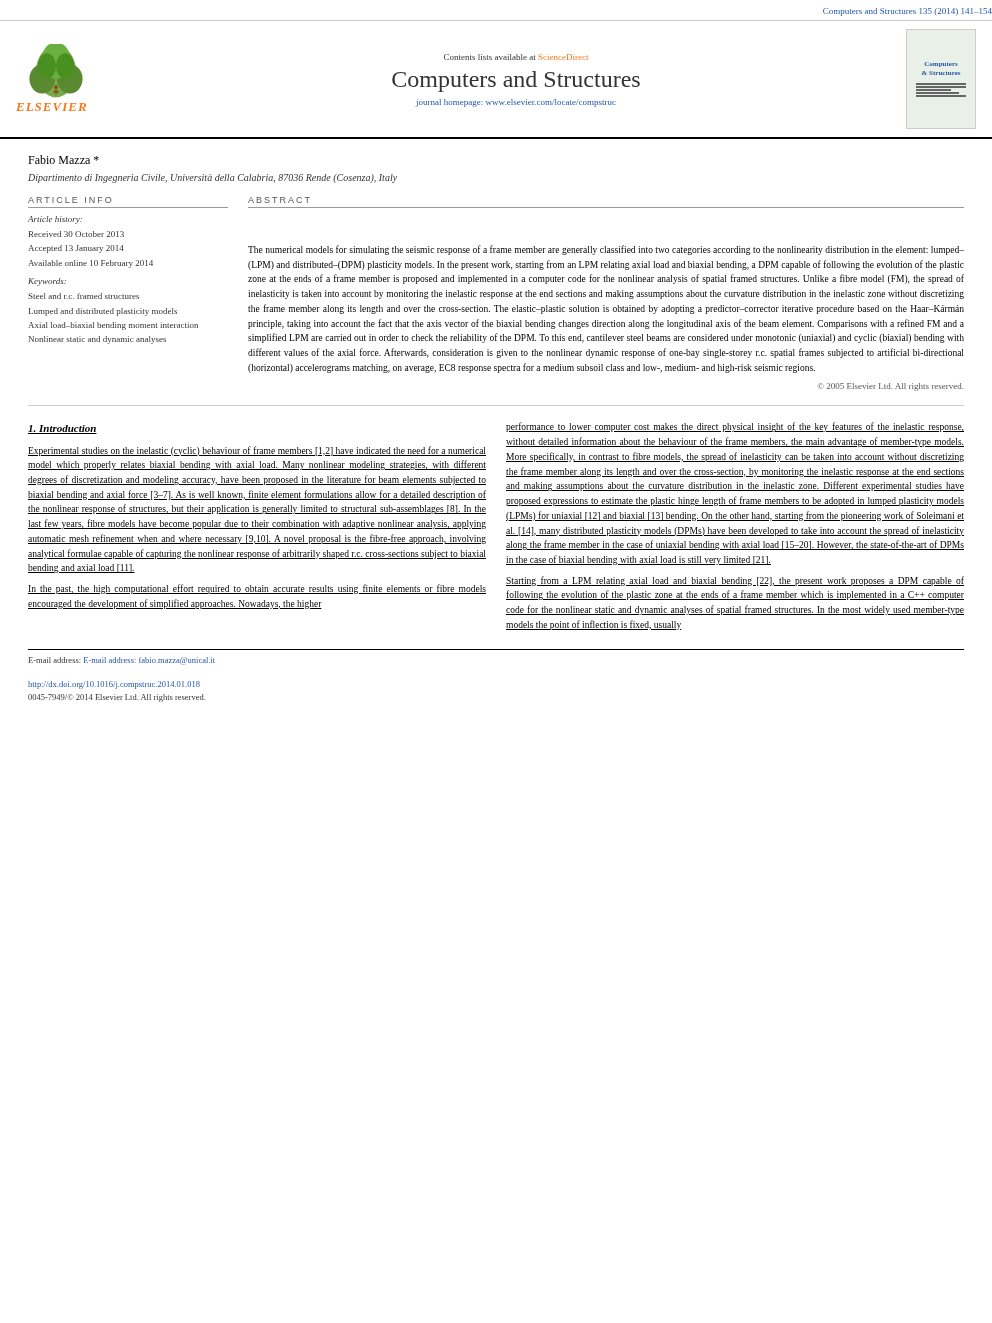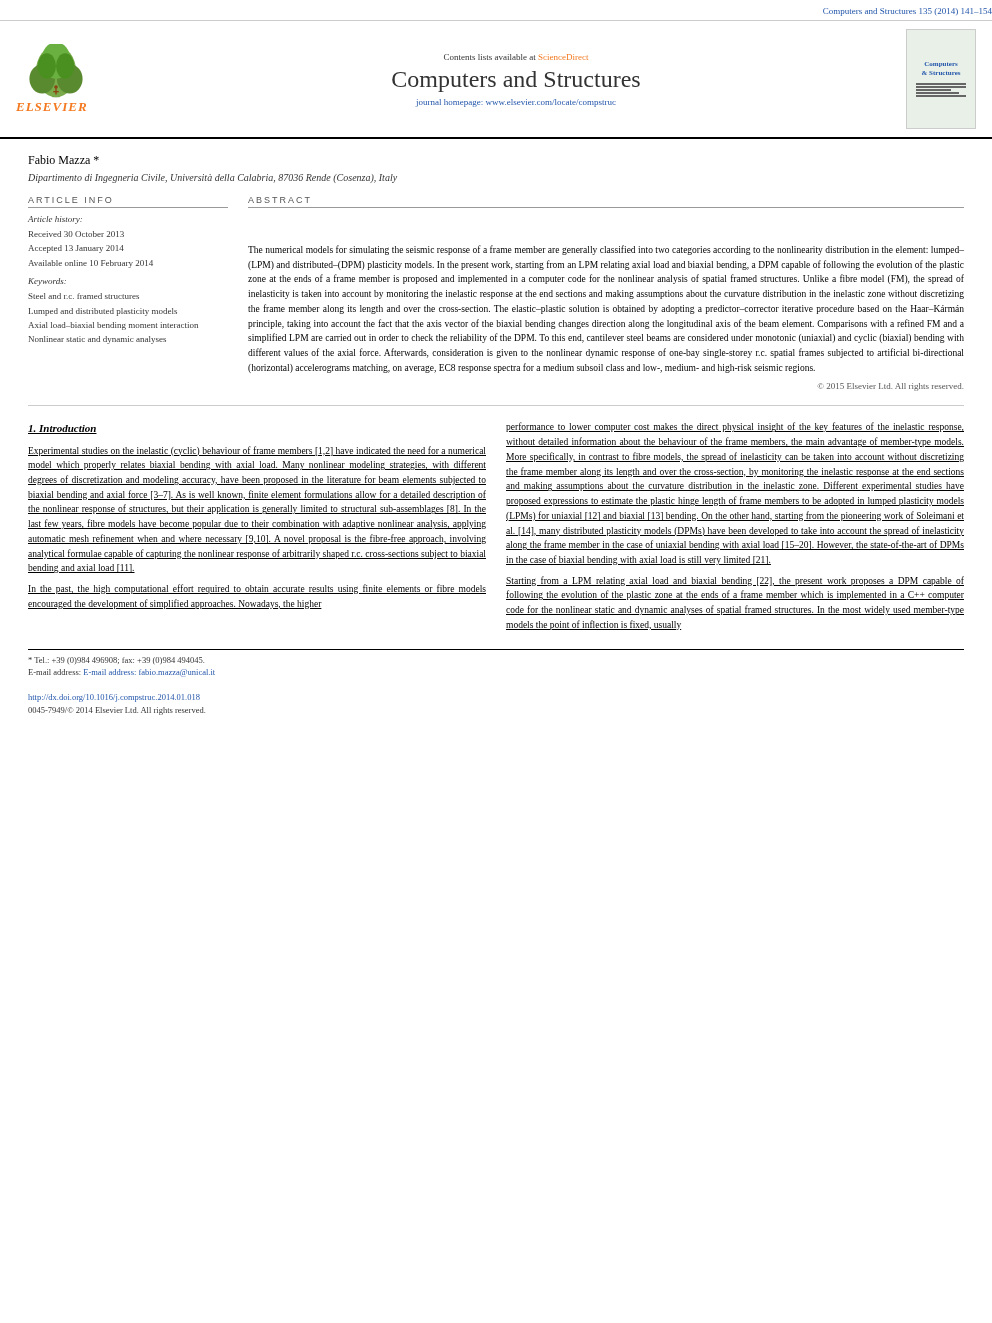--- a/index.html
+++ b/index.html
@@ -312,42 +312,41 @@
         <div>Steel and r.c. framed structures</div>
         <div>Lumped and distributed plasticity models</div>
         <div>Axial load–biaxial bending moment interaction</div>
         <div>Nonlinear static and dynamic analyses</div>
       </div>
     </div>
 
     <div class="col-right">
       <div class="section-heading">ABSTRACT</div>
       <div class="abstract-text">The numerical models for simulating the seismic response of a frame member are generally classified into two categories according to the nonlinearity distribution in the element: lumped–(LPM) and distributed–(DPM) plasticity models. In the present work, starting from an LPM relating axial load and biaxial bending, a DPM capable of following the evolution of the plastic zone at the ends of a frame member is proposed and implemented in a computer code for the nonlinear analysis of spatial framed structures. Unlike a fibre model (FM), the spread of inelasticity is taken into account by monitoring the inelastic response at the end sections and making assumptions about the curvature distribution in the inelastic zone without discretizing the frame member along its length and over the cross-section. The elastic–plastic solution is obtained by adopting a predictor–corrector iterative procedure based on the Haar–Kármán principle, taking into account the fact that the axis vector of the biaxial bending changes direction along the longitudinal axis of the beam element. Comparisons with a refined FM and a simplified LPM are carried out in order to check the reliability of the DPM. To this end, cantilever steel beams are considered under monotonic (uniaxial) and cyclic (biaxial) bending with different values of the axial force. Afterwards, consideration is given to the nonlinear dynamic response of one-bay single-storey r.c. spatial frames subjected to artificial bi-directional (horizontal) accelerograms matching, on average, EC8 response spectra for a medium subsoil class and low-, medium- and high-risk seismic regions.</div>
-      <div class="copyright-line">© 2015 Elsevier Ltd. All rights reserved.</div>
+      <div class="copyright-line">© 2005 Elsevier Ltd. All rights reserved.</div>
     </div>
   </div>
 
   <hr class="section-divider">
 
   <div class="body-two-col">
 
     <div class="body-col">
       <div class="section-title">1. Introduction</div>
       <p>Experimental studies on the inelastic (cyclic) behaviour of frame members [1,2] have indicated the need for a numerical model which properly relates biaxial bending with axial load. Many nonlinear modeling strategies, with different degrees of discretization and modeling accuracy, have been proposed in the literature for beam elements subjected to biaxial bending and axial force [3–7]. As is well known, finite element formulations allow for a detailed description of the nonlinear response of structures, but their application is generally limited to structural sub-assemblages [8]. In the last few years, fibre models have become popular due to their combination with adaptive nonlinear analysis, applying automatic mesh refinement when and where necessary [9,10]. A novel proposal is the fibre-free approach, involving analytical formulae capable of capturing the nonlinear response of arbitrarily shaped r.c. cross-sections subject to biaxial bending and axial load [11].</p>
       <p>In the past, the high computational effort required to obtain accurate results using finite elements or fibre models encouraged the development of simplified approaches. Nowadays, the higher</p>
     </div>
 
     <div class="body-col">
       <p>performance to lower computer cost makes the direct physical insight of the key features of the inelastic response, without detailed information about the behaviour of the frame members, the main advantage of member-type models. More specifically, in contrast to fibre models, the spread of inelasticity can be taken into account without discretizing the frame member along its length and over the cross-section, by monitoring the inelastic response at the end sections and making assumptions about the curvature distribution in the inelastic zone. Different experimental studies have proposed expressions to estimate the plastic hinge length of frame members to be adopted in lumped plasticity models (LPMs) for uniaxial [12] and biaxial [13] bending. On the other hand, starting from the pioneering work of Soleimani et al. [14], many distributed plasticity models (DPMs) have been developed to take into account the spread of inelasticity along the frame member in the case of uniaxial bending with axial load [15–20]. However, the state-of-the-art of DPMs in the case of biaxial bending with axial load is still very limited [21].</p>
       <p>Starting from a LPM relating axial load and biaxial bending [22], the present work proposes a DPM capable of following the evolution of the plastic zone at the ends of a frame member which is implemented in a C++ computer code for the nonlinear static and dynamic analyses of spatial framed structures. In the most widely used member-type models the point of inflection is fixed, usually</p>
     </div>
   </div>
 
   <div class="footer-notes">
-    <div>* Tel.: +39 (0)984 496908; fax: +39 (0)984 494045.</div>
     <div>
       <span>E-mail address: </span>
       <span class="link-text" style="color:#2255aa;">E-mail address: fabio.mazza@unical.it</span>
     </div>
     <div style="margin-top:12px;">
       <span class="link-text doi-link">http://dx.doi.org/10.1016/j.compstruc.2014.01.018</span>
     </div>
     <div>0045-7949/© 2014 Elsevier Ltd. All rights reserved.</div>
   </div>
 

